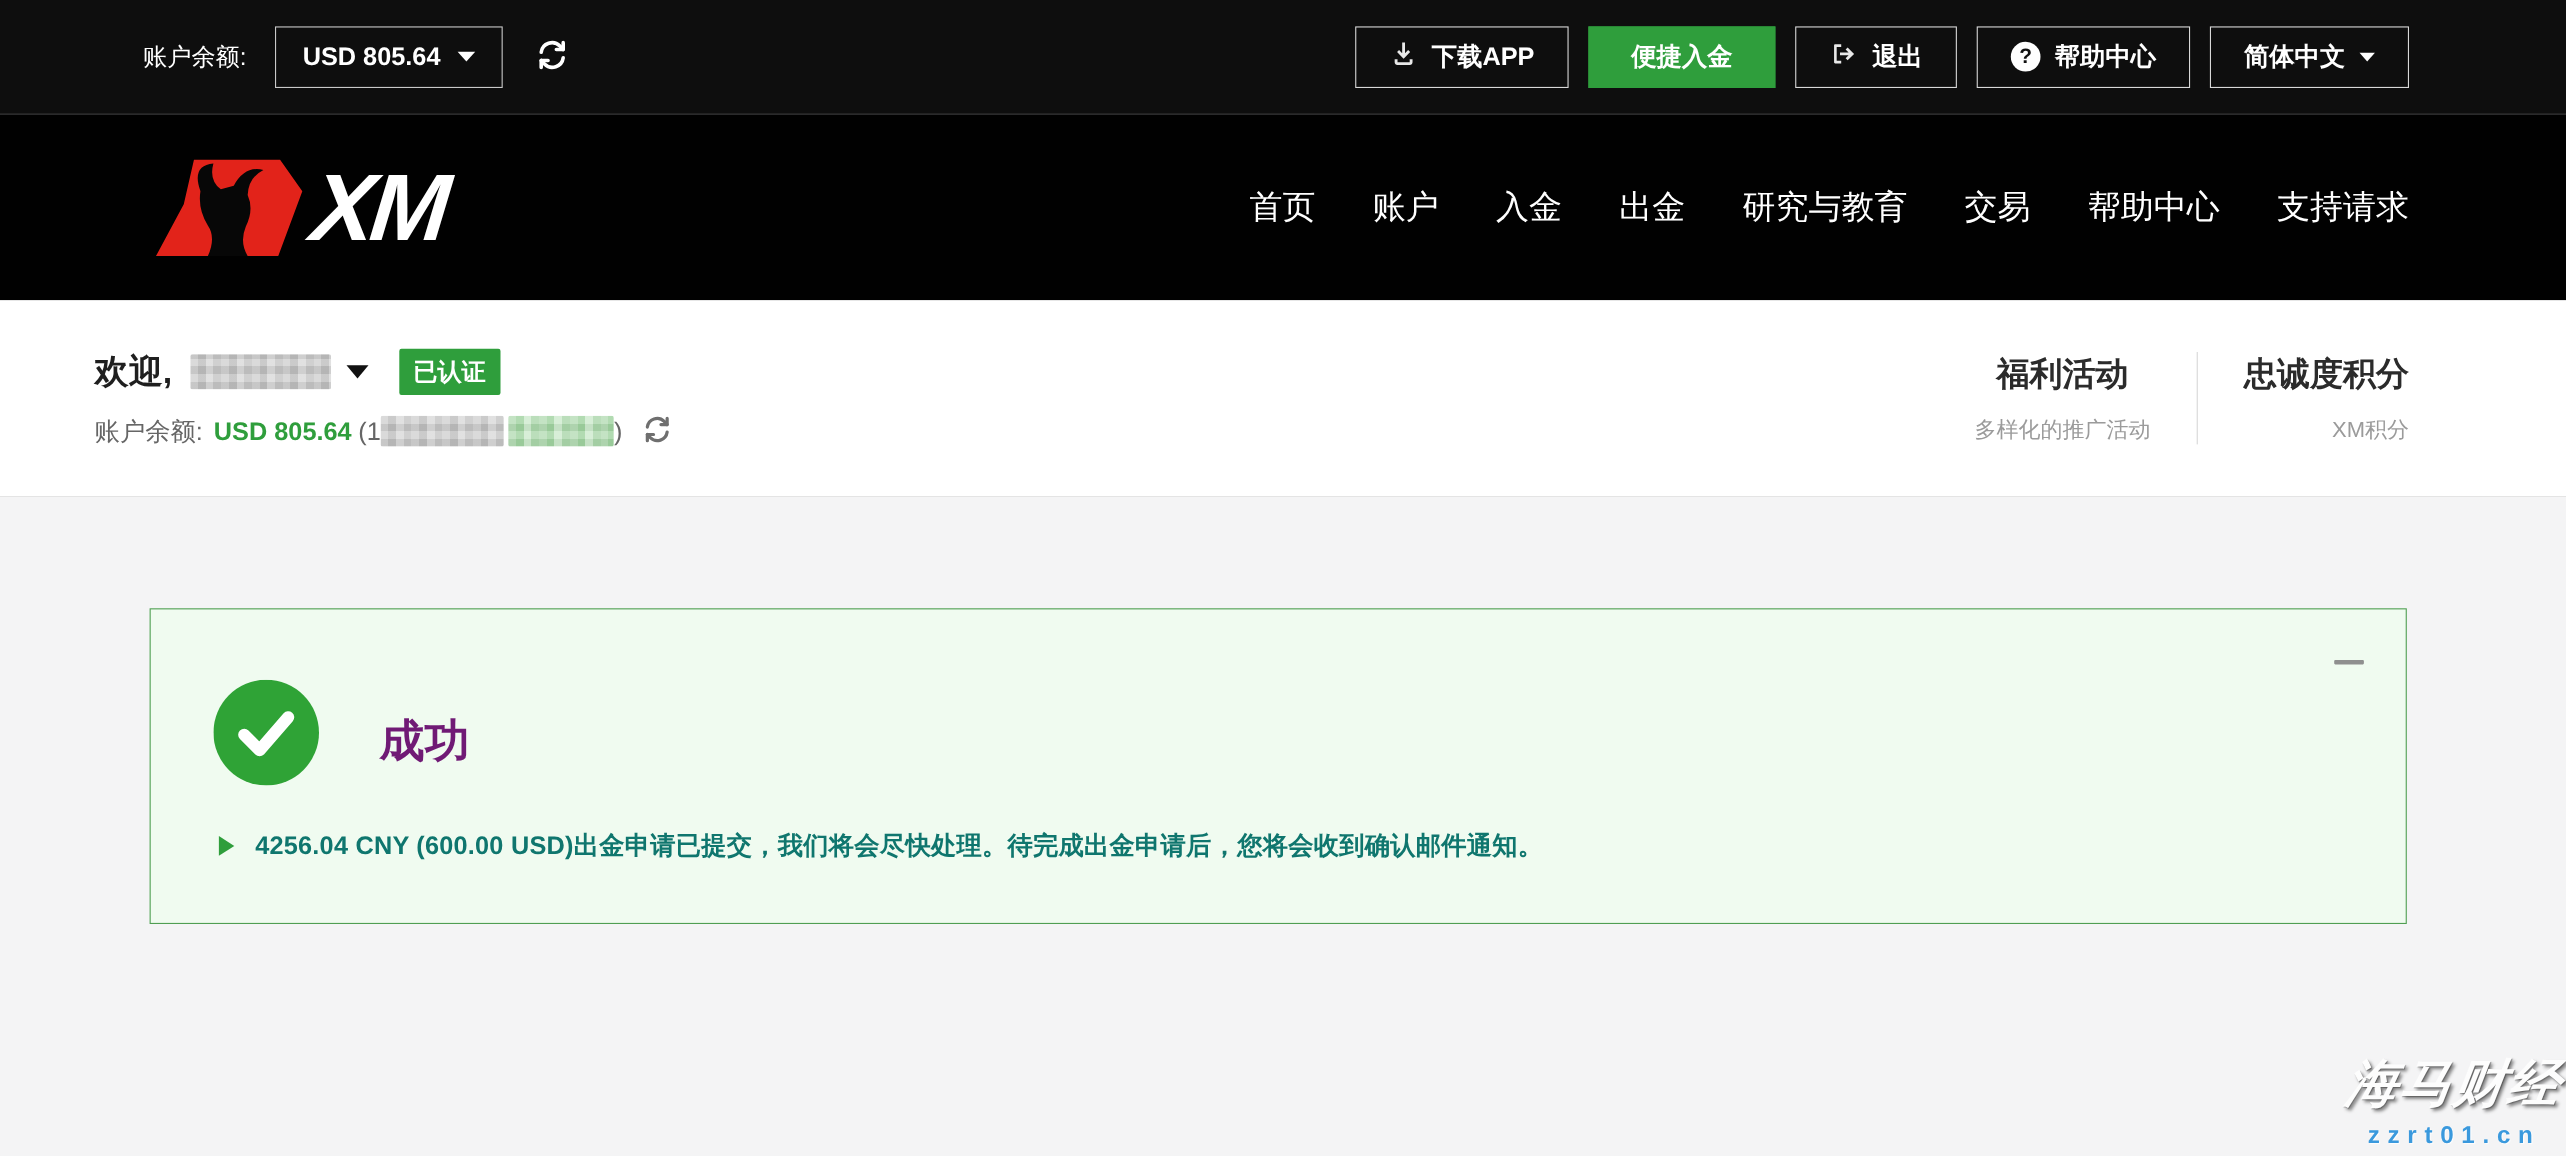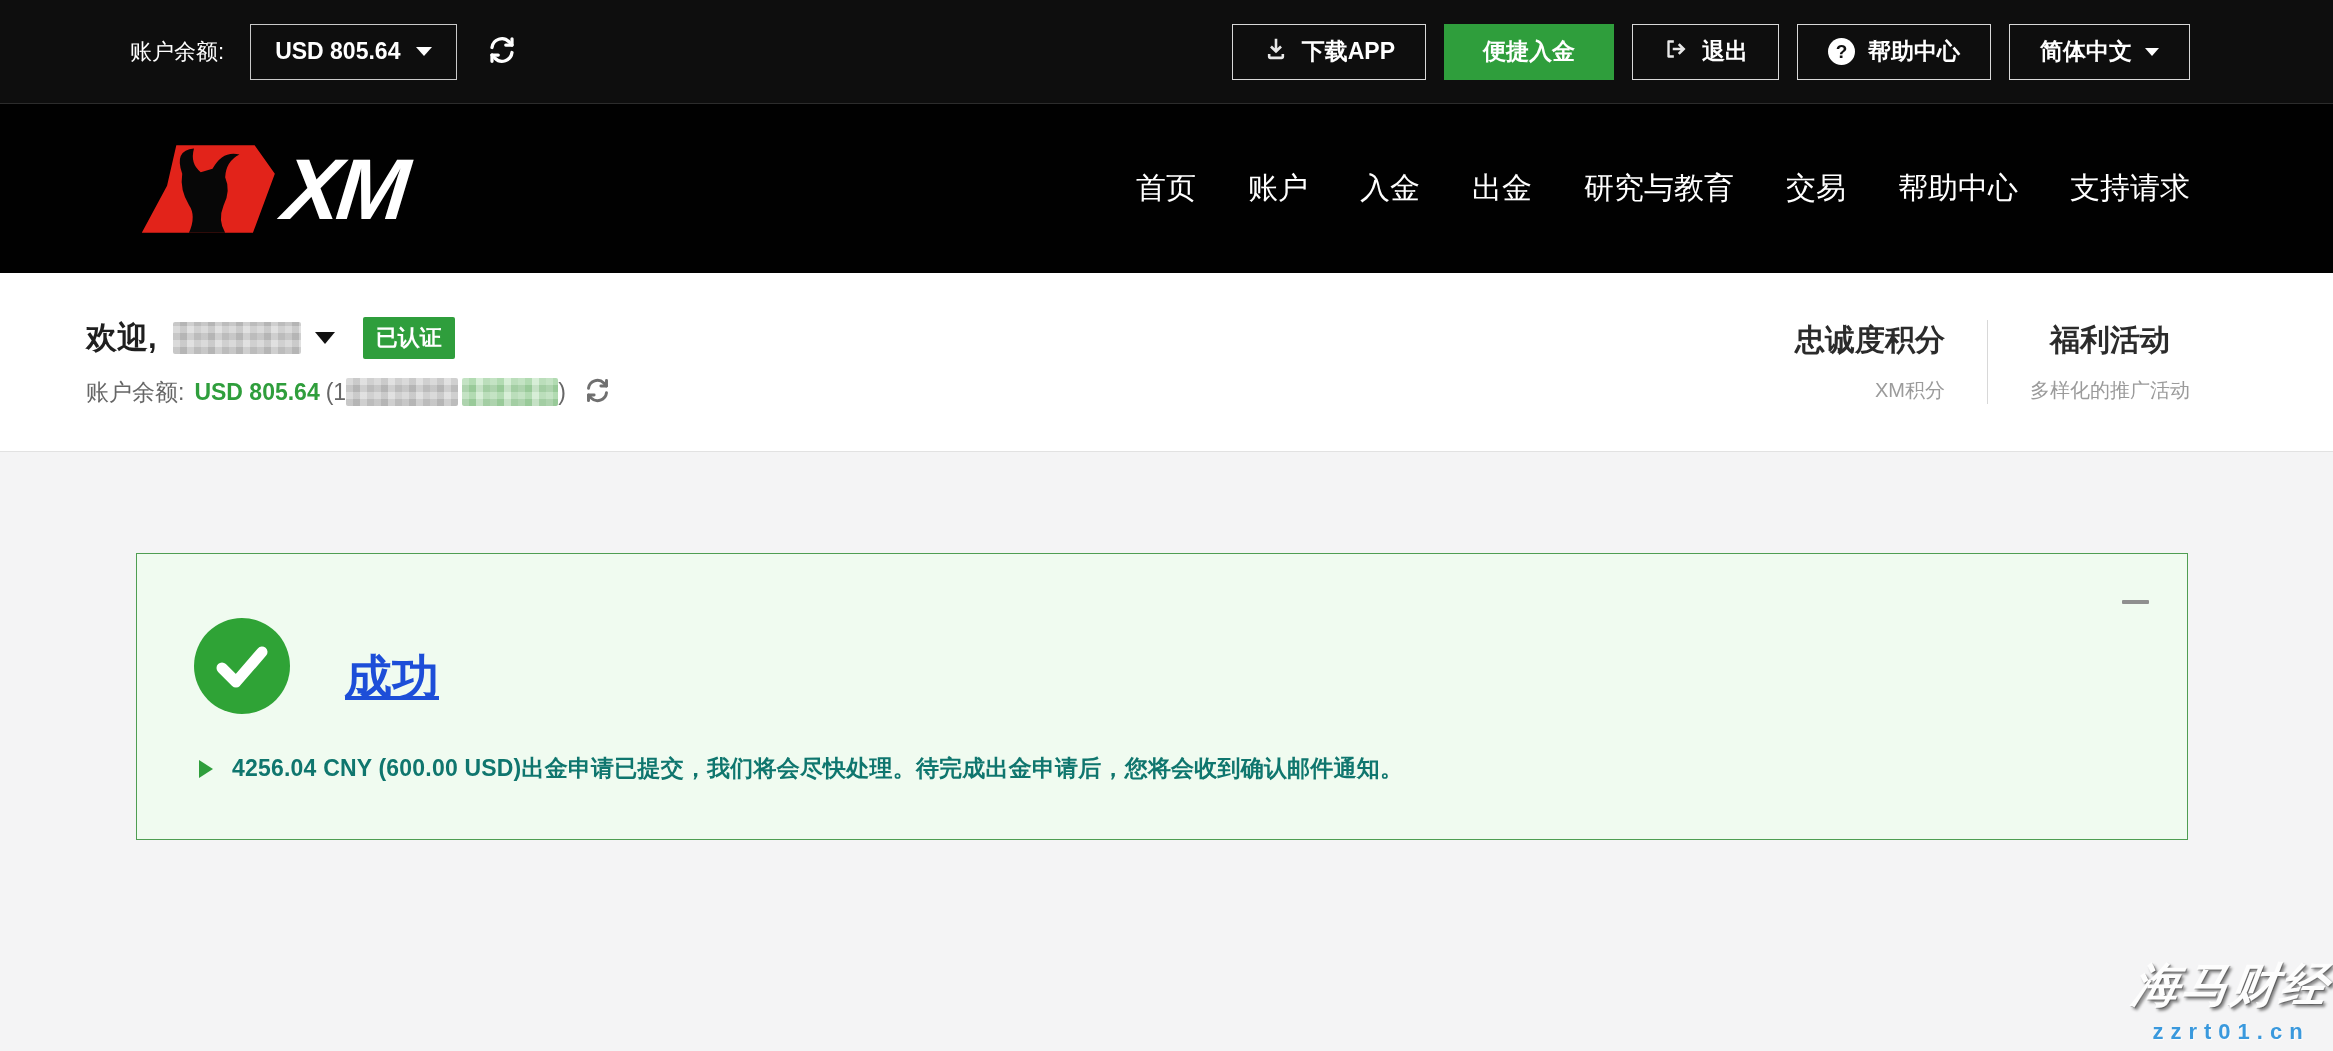--- a/index.html
+++ b/index.html
@@ -117,21 +117,21 @@
 
   
   .main { position: relative; height: 598px; background: #f4f4f5; }
   .alert-box {
     position: absolute; left: 136px; right: 145px; top: 101px; height: 287px;
     background: #f0fbf0; border: 1px solid #4f9e52;
   }
   .check-circle { position: absolute; left: 57px; top: 64px; width: 96px; height: 96px; }
   .alert-title {
     position: absolute; left: 208px; top: 92px;
-    font-size: 47px; font-weight: bold; color: #1d4ed8; text-decoration: underline;
+    font-size: 41px; font-weight: bold; color: #701a75;
   }
   .collapse-dash {
     position: absolute; right: 38px; top: 46px;
     width: 27px; height: 4px; background: #8f8f8f; border-radius: 1px; cursor: pointer;
   }
   .alert-msg { position: absolute; left: 62px; top: 199px; display: flex; align-items: center; gap: 19px; }
   .msg-triangle {
     width: 0; height: 0;
     border-left: 14px solid #2f9e3c;
     border-top: 9px solid transparent; border-bottom: 9px solid transparent;
@@ -246,27 +246,27 @@
               <path d="M20 3v5h-5"></path>
             <path d="M20 14a8 8 0 0 1-13.6 4.6L4 16"></path>
               <path d="M4 21v-5h5"></path>
           </svg>
         </span>
       </button>
     </div>
   </div>
 
   <div class="w-right">
+    <div class="w-col center">
+      <div class="w-col-title">福利活动</div>
+      <div class="w-col-sub">多样化的推广活动</div>
+    </div>
     <div class="w-col right">
       <div class="w-col-title">忠诚度积分</div>
       <div class="w-col-sub">XM积分</div>
-    </div>
-    <div class="w-col center">
-      <div class="w-col-title">福利活动</div>
-      <div class="w-col-sub">多样化的推广活动</div>
     </div>
   </div>
 </div>
 
 <div class="main">
   <div class="alert-box">
     <span class="check-circle">
       <svg viewBox="0 0 96 96" width="96" height="96">
         <circle cx="48" cy="48" r="48" fill="#2fa336"></circle>
         <path d="M28 50 L42 64 L68 34" fill="none" stroke="#fff" stroke-width="11" stroke-linecap="round" stroke-linejoin="round"></path>

